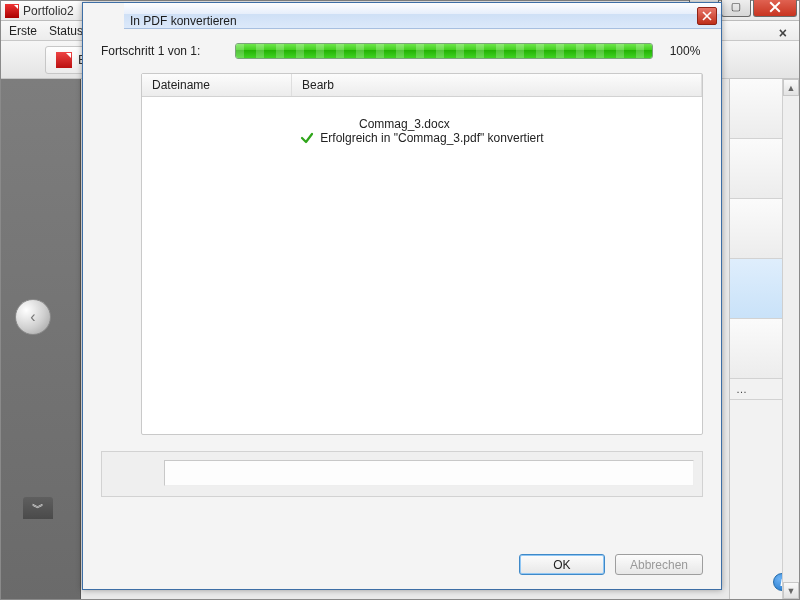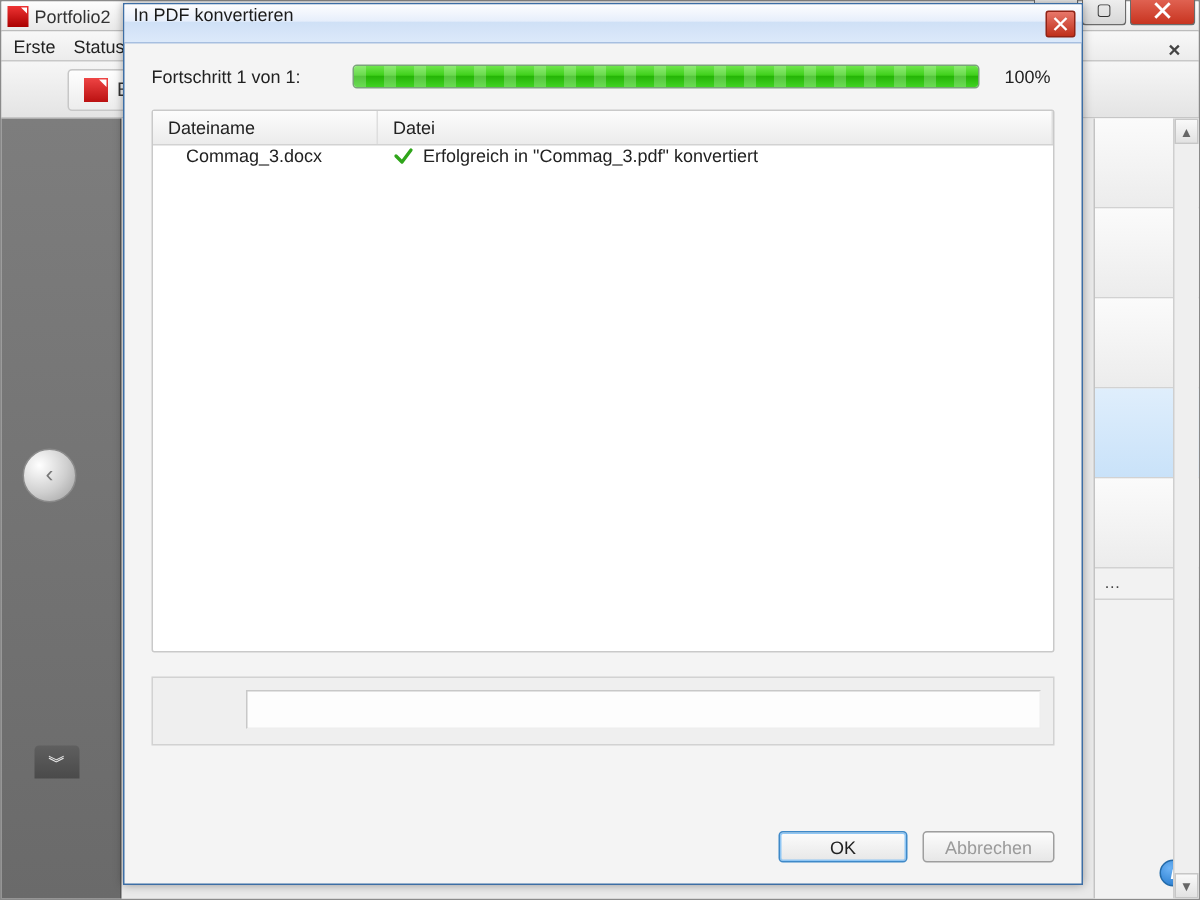--- a/index.html
+++ b/index.html
@@ -176,25 +176,26 @@
     width: 640px; height: 588px;
     background: #f4f4f4;
     border: 1px solid #3d6ea5;
     box-shadow: 0 0 6px rgba(0,0,0,0.35);
     display:flex; flex-direction:column;
   }
   .dlg-titlebar {
     height: 26px;
     background: linear-gradient(#fdfdfe,#e6eefb 45%, #cfe0f6 46%, #dce9fa);
     border-bottom: 1px solid #a7bfe0;
-    display: flex; align-items: flex-start;
+    display: flex; align-items: flex-end;
     padding: 0 6px;
     color: #1b1b1b;
     font-size: 12px;
     position:relative;
+    margin-left:41px;
   }
   .dlg-close {
     position:absolute; right:4px; top:4px;
     width: 20px; height: 18px;
     background: linear-gradient(#e8776a,#bf2f1b);
     border: 1px solid #902316;
     border-radius: 2px;
     display:flex; align-items:center; justify-content:center;
   }
   .dlg-close svg{ width:10px; height:10px; }
@@ -226,38 +227,39 @@
       repeating-linear-gradient(90deg, rgba(255,255,255,0.22) 0 8px, rgba(255,255,255,0) 8px 20px);
     background-blend-mode: overlay, normal;
   }
   .progress-pct{ font-size:12px; color:#222; width:36px; text-align:center;}
   .file-table{
     border:1px solid #c9c9c9;
     background:#fff;
     flex: 0 0 362px;
     display:flex; flex-direction:column;
     border-radius:2px;
+    margin-left:40px;
   }
   .tbl-head{
     display:flex;
     background: linear-gradient(#fcfcfc,#ececec);
     border-bottom:1px solid #d2d2d2;
     font-size:12px; color:#222;
   }
   .tbl-head .col{
     padding:4px 10px;
     border-right:1px solid #dedede;
   }
   .col-name{ width:150px; }
   .col-status{ flex:1; }
   .tbl-body{ flex:1; overflow:auto; }
   .tbl-row{
     display:flex; align-items:center;
-    padding:0 10px;
-    font-size:12px; color:#222;
+    padding:20px 10px;
+    font-size:12px; color:#222;flex-direction:column;
   }
   .tbl-row .cell-name{ width:150px; padding-left:12px;}
   .tbl-row .cell-status{ flex:1; display:flex; align-items:center; gap:6px; }
   .check-icon{
     width:14px; height:14px;
     display:inline-flex; align-items:center; justify-content:center;
   }
   .check-icon svg{ width:14px; height:14px; }
   .sub-box{
     margin-top:16px;
@@ -372,21 +374,21 @@
       <span class="progress-label">Fortschritt 1 von 1:</span>
       <div class="progress-bar">
         <div class="progress-fill"></div>
       </div>
       <span class="progress-pct">100%</span>
     </div>
 
     <div class="file-table">
       <div class="tbl-head">
         <div class="col col-name">Dateiname</div>
-        <div class="col col-status">Datei</div>
+        <div class="col col-status">Bearb</div>
       </div>
       <div class="tbl-body">
         <div class="tbl-row">
           <div class="cell-name">Commag_3.docx</div>
           <div class="cell-status">
             <span class="check-icon">
               <svg viewBox="0 0 14 14">
                   <path d="M2 7 L6 11 L12 3" stroke="#2fa51a" stroke-width="2.2" fill="none" stroke-linecap="round" stroke-linejoin="round"></path>
                 </svg>
             </span>

